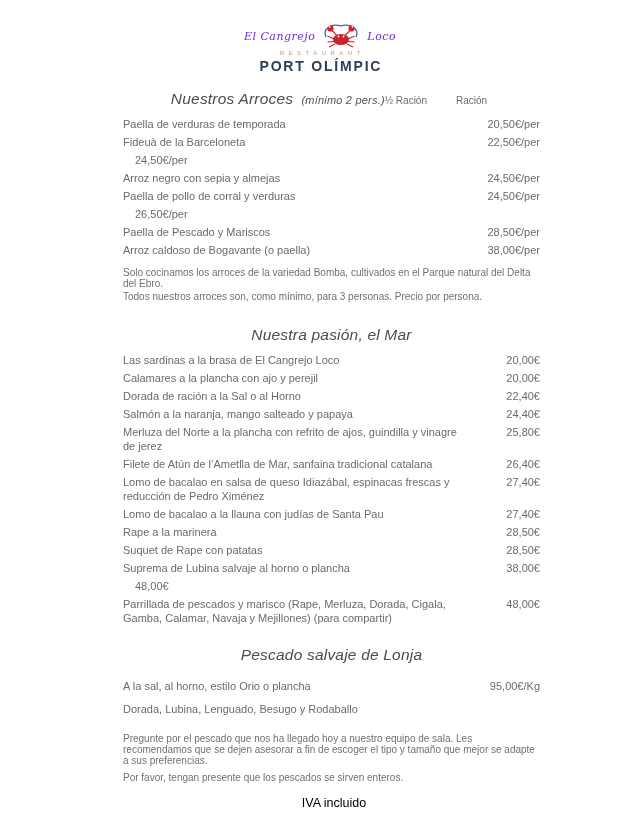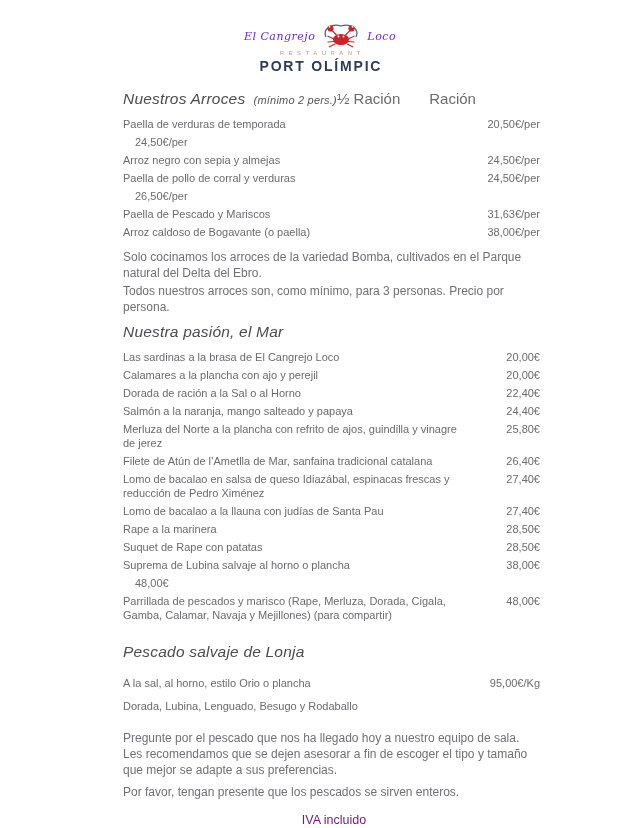--- a/index.html
+++ b/index.html
@@ -24,48 +24,48 @@
     margin-top: 0px; text-indent: 4.5px;
   }
   .logo-loc {
     font-size: 14px; letter-spacing: 1.8px; color: #2c3d58;
     font-weight: 600; margin-top: 2px; text-indent: 1.8px;
   }
 
   
   main { margin-left: 123px; margin-right: 100px; }
   .sec-head {
-    display: flex; justify-content: flex-start; align-items: baseline;
+    display: flex; justify-content: center; align-items: baseline;
     margin: 0 0 7px 0;
   }
   .sec-title {
     margin: 0; font-weight: 400; font-style: italic;
     font-size: 15.5px; color: #4b4c50; letter-spacing: 0.2px;
   }
   .suffix { font-size: 11px; margin-left: 5px; color: #55565a; }
-  .cols { display: flex; gap: 29px; font-size: 15px; color: #6a6b6e; padding-right: 5px; }
+  .cols { display: flex; gap: 29px; font-size: 10px; color: #6a6b6e; padding-right: 5px; }
 
   .menu-row {
     display: flex; justify-content: space-between; align-items: flex-start;
     padding: 2px 0; font-size: 11px; line-height: 14px;
   }
   .item-name { max-width: 348px; }
   .item-price { white-space: nowrap; padding-left: 12px; }
 
-  .notes { margin-top: 8px; font-size: 12px; line-height: 16px; color: #6f7074; }
+  .notes { margin-top: 8px; font-size: 10px; line-height: 11px; color: #6f7074; }
   .note { margin: 0 0 6px 0; }
 
   #sections .section:nth-child(1) .note { margin: 0 0 2px 0; }
-  #sections .section:nth-child(2) { margin-top: 8px; }
+  #sections .section:nth-child(2) { margin-top: 24px; }
   #sections .section:nth-child(3) { margin-top: 19px; }
   #sections .section:nth-child(3) .sec-head { margin-bottom: 10px; }
   #sections .section:nth-child(3) .menu-row { padding: 4.5px 0; gap: 48px; }
   #sections .section:nth-child(3) .notes { margin-top: 13px; }
 
-  .tax { text-align: center; margin-top: 13px; font-size: 12.5px; color: #701a75; padding-left: 28px; }
+  .tax { text-align: center; margin-top: 13px; font-size: 12.5px; color: #000000; padding-left: 28px; }
 </style>
 </head>
 <body>
 
 <div class="page">
 
   <header class="logo">
     <div class="logo-top">
       <span class="script">El Cangrejo</span>
       <span class="crab">
@@ -106,20 +106,24 @@
         <span>½ Ración</span>
         <span>Ración</span>
       </div>
     </div>
     <div class="items">
   <div class="menu-row">
     <span class="item-name">Paella de verduras de temporada</span>
     <span class="item-price">20,50€/per</span>
   </div>
 
+  <div class="menu-row">
+    <span class="item-name">Fideuà de la Barceloneta</span>
+    <span class="item-price">22,50€/per</span>
+  </div>
 
   <div class="menu-row">
     <span class="item-price">24,50€/per</span>
   </div>
 
   <div class="menu-row">
     <span class="item-name">Arroz negro con sepia y almejas</span>
     <span class="item-price">24,50€/per</span>
   </div>
 
@@ -127,21 +131,21 @@
     <span class="item-name">Paella de pollo de corral y verduras</span>
     <span class="item-price">24,50€/per</span>
   </div>
 
   <div class="menu-row">
     <span class="item-price">26,50€/per</span>
   </div>
 
   <div class="menu-row">
     <span class="item-name">Paella de Pescado y Mariscos</span>
-    <span class="item-price">31,63€/per</span>
+    <span class="item-price">28,50€/per</span>
   </div>
 
   <div class="menu-row">
     <span class="item-name">Arroz caldoso de Bogavante (o paella)</span>
     <span class="item-price">38,00€/per</span>
   </div>
 </div>
     <div class="notes">
           <p class="note">Solo cocinamos los arroces de la variedad Bomba, cultivados en el Parque natural del Delta del Ebro.</p>
           <p class="note">Todos nuestros arroces son, como mínimo, para 3 personas. Precio por persona.</p>

